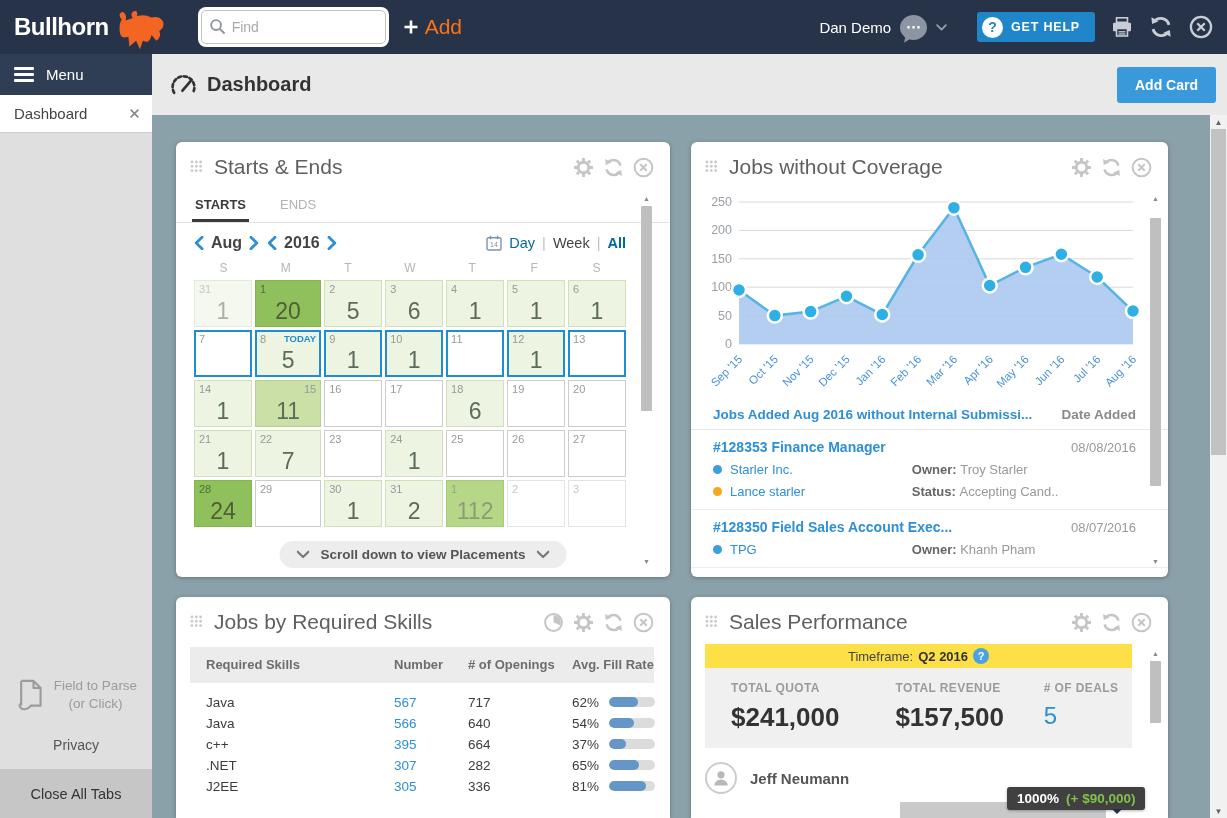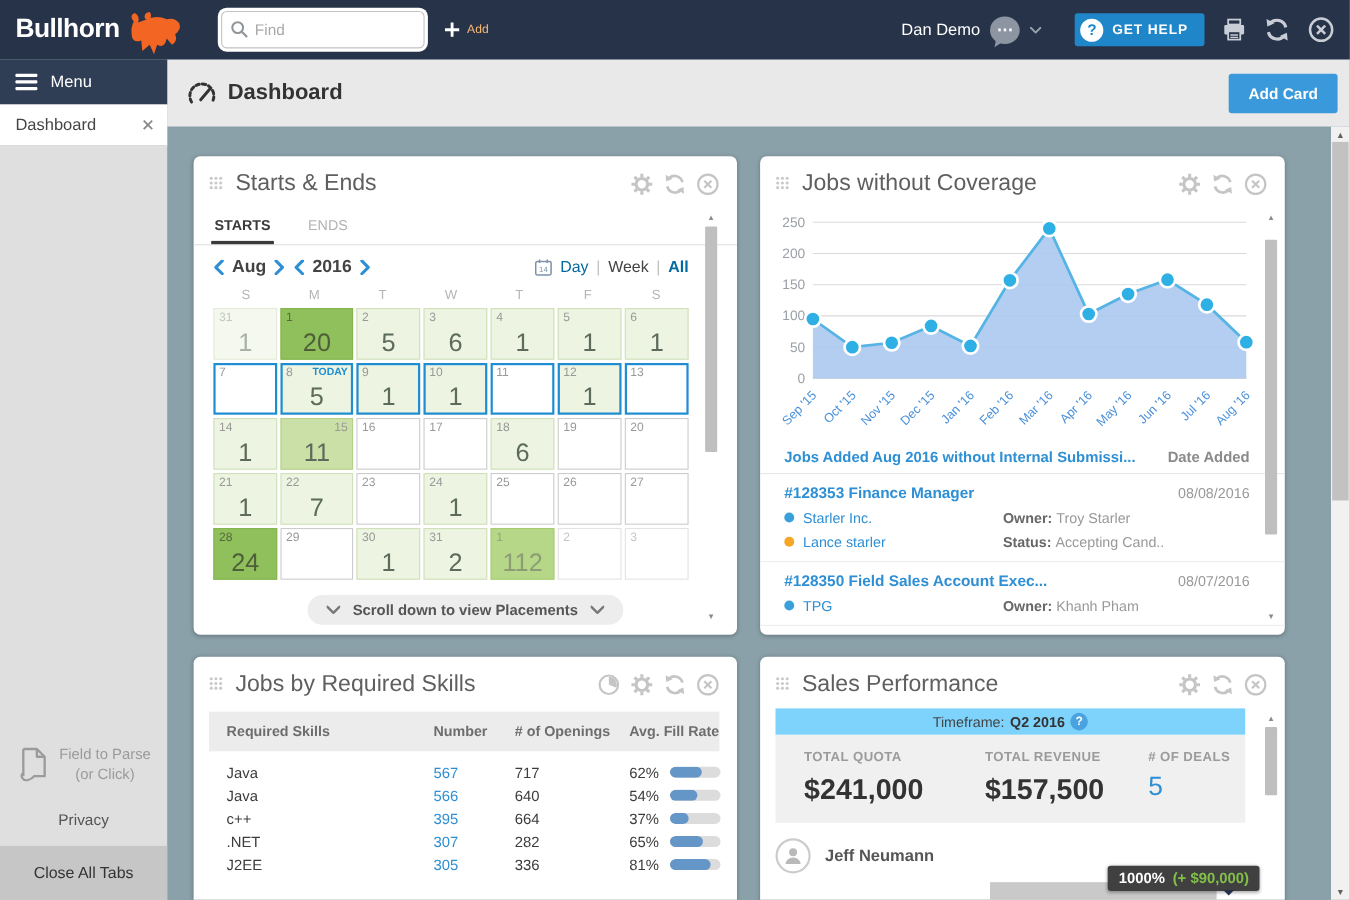--- a/index.html
+++ b/index.html
@@ -9,21 +9,21 @@
   
   .topbar { position:absolute; left:0; top:0; width:1227px; height:54px; background:#273349; display:flex; align-items:center; padding:0 14px; z-index:30; }
   .brand { display:flex; align-items:center; gap:4px; }
   .brand-text { color:#fff; font-size:24px; font-weight:bold; letter-spacing:-0.5px; }
   .bull { width:52px; height:44px; margin-top:10px; }
   .find-wrap { position:relative; margin-left:36px; }
   .find-input { width:185px; height:34px; border:1px solid #c3c3c3; border-radius:5px; box-shadow:0 0 0 3px #ffffff; padding:0 8px 0 30px; font-size:14px; color:#555; font-family:"Liberation Sans",sans-serif; outline:none; }
   .find-input::placeholder { color:#a9a9a9; }
   .find-icon { position:absolute; left:8px; top:8px; width:17px; height:17px; }
   .add-group { display:flex; align-items:center; gap:7px; margin-left:18px; cursor:pointer; }
-  .add-label { color:#fdba74; font-size:11px; }
+  .add-label { color:#f97316; font-size:21px; }
   .tb-right { margin-left:auto; display:flex; align-items:center; gap:16px; }
   .user-group { display:flex; align-items:center; gap:9px; cursor:pointer; }
   .user-name { color:#fff; font-size:15px; }
   .bubble { position:relative; width:27px; height:25px; background:#8d95a3; border-radius:50%; color:#fff; font-size:15px; font-weight:bold; display:flex; align-items:center; justify-content:center; }
   .bubble::after { content:""; position:absolute; left:5px; bottom:-4px; border:5px solid transparent; border-top-color:#8d95a3; border-left-color:#8d95a3; transform:rotate(12deg); }
   .gethelp { display:flex; align-items:center; gap:8px; background:#1f87c9; border:none; height:30px; border-radius:3px; padding:0 15px 0 5px; cursor:pointer; margin-left:14px; }
   .gethelp-q { width:21px; height:21px; background:#fff; border-radius:50%; color:#1f87c9; font-weight:bold; font-size:14px; display:flex; align-items:center; justify-content:center; }
   .gethelp-label { color:#fff; font-weight:bold; font-size:12.5px; letter-spacing:0.8px; }
   .tb-icon { width:24px; height:24px; color:#c9ced6; cursor:pointer; }
   .tb-icon.small { width:22px; height:22px; }
@@ -134,21 +134,21 @@
   .sk-table { margin:4px 16px 0 14px; }
   .sk-head { display:grid; grid-template-columns:188px 74px 104px 1fr; background:#ececec; padding:9px 0 9px 16px; color:#6d6d6d; font-size:13px; font-weight:bold; line-height:1.35; }
   .sk-rows { padding:9px 0 4px 16px; }
   .sk-row { display:grid; grid-template-columns:188px 74px 104px 1fr; align-items:center; height:21px; font-size:13.5px; color:#3c3c3c; }
   .sk-number { color:#2e8fd4; }
   .sk-rate { display:flex; align-items:center; gap:10px; }
   .sk-bar { width:46px; height:10px; background:#dcdcdc; border-radius:5px; overflow:hidden; }
   .sk-bar-fill { height:100%; background:#6596c8; border-radius:5px; }
 
   
-  .tf-bar { margin:1px 36px 0 14px; height:24px; background:#7dd3fc; display:flex; align-items:center; justify-content:center; gap:5px; font-size:13px; color:#444; }
+  .tf-bar { margin:1px 36px 0 14px; height:24px; background:#fde047; display:flex; align-items:center; justify-content:center; gap:5px; font-size:13px; color:#444; }
   .tf-value { font-weight:bold; color:#333; }
   .tf-q { width:16px; height:16px; background:#4aa3e0; border-radius:50%; color:#fff; font-size:11px; font-weight:bold; display:flex; align-items:center; justify-content:center; cursor:pointer; }
   .sales-stats { margin:0 36px 0 14px; background:#f0f0f0; display:flex; padding:13px 0 15px 26px; }
   .stat-col { display:flex; flex-direction:column; }
   .stat-col:nth-child(1){ width:41%; } .stat-col:nth-child(2){ width:37%; }
   .stat-label { font-size:12px; font-weight:bold; color:#9b9b9b; letter-spacing:0.4px; }
   .stat-value { font-size:26px; font-weight:bold; color:#333; margin-top:7px; }
   .stat-value.accent { color:#2e8fd4; font-weight:normal; font-size:24px; }
   .rep-row { display:flex; align-items:center; gap:13px; margin:14px 14px 0; }
   .avatar { width:32px; height:32px; border:2px solid #ccc; border-radius:50%; display:flex; align-items:center; justify-content:center; }

